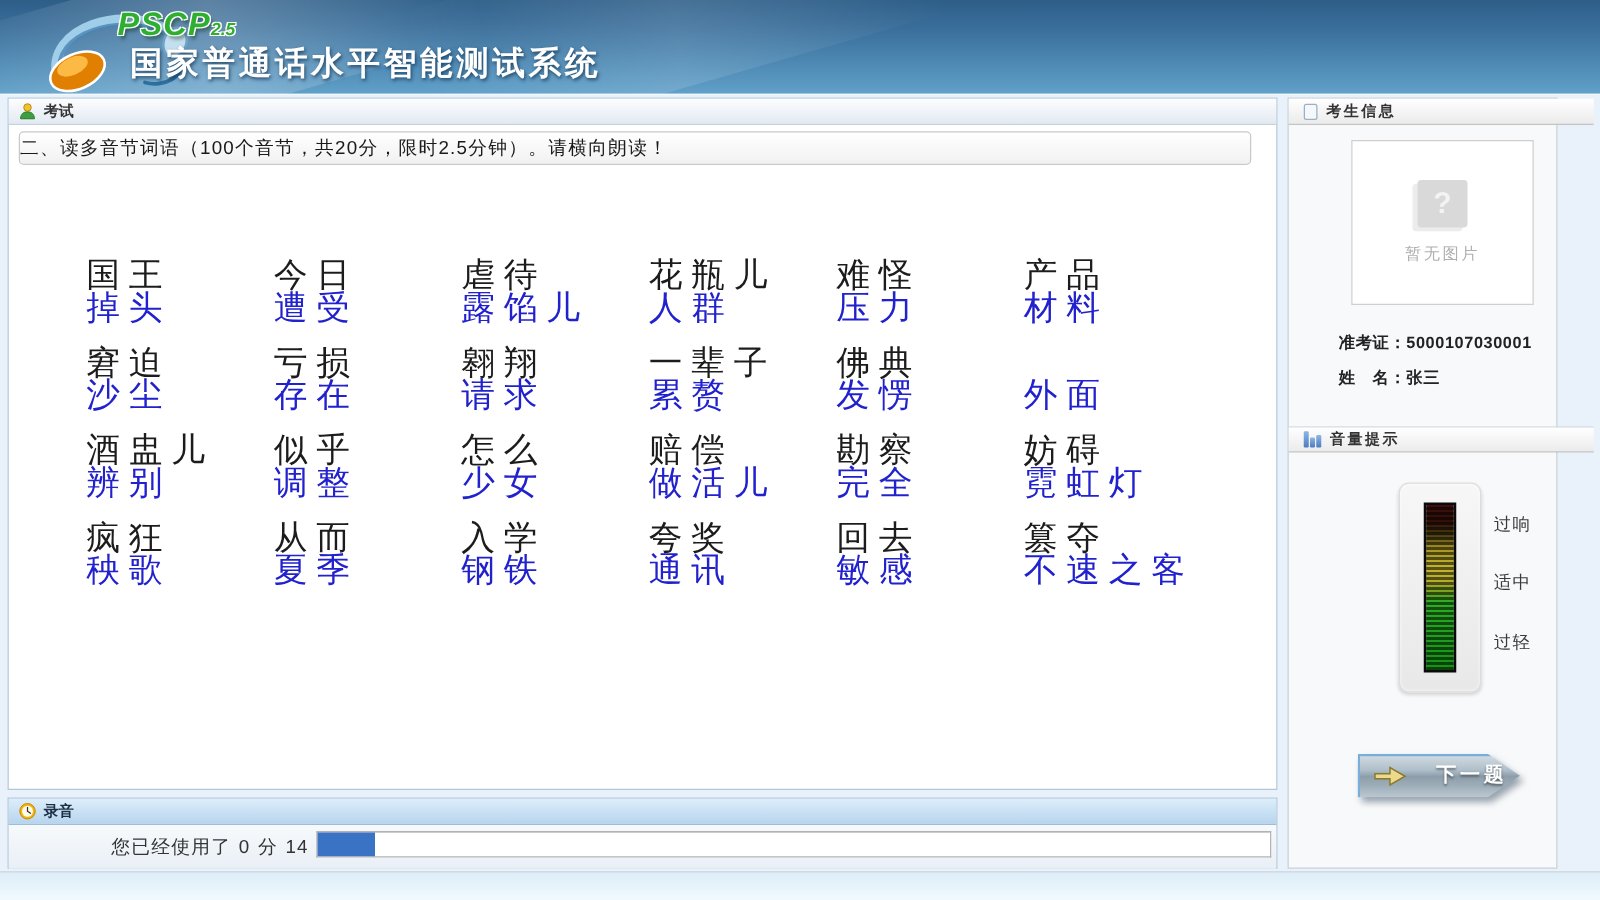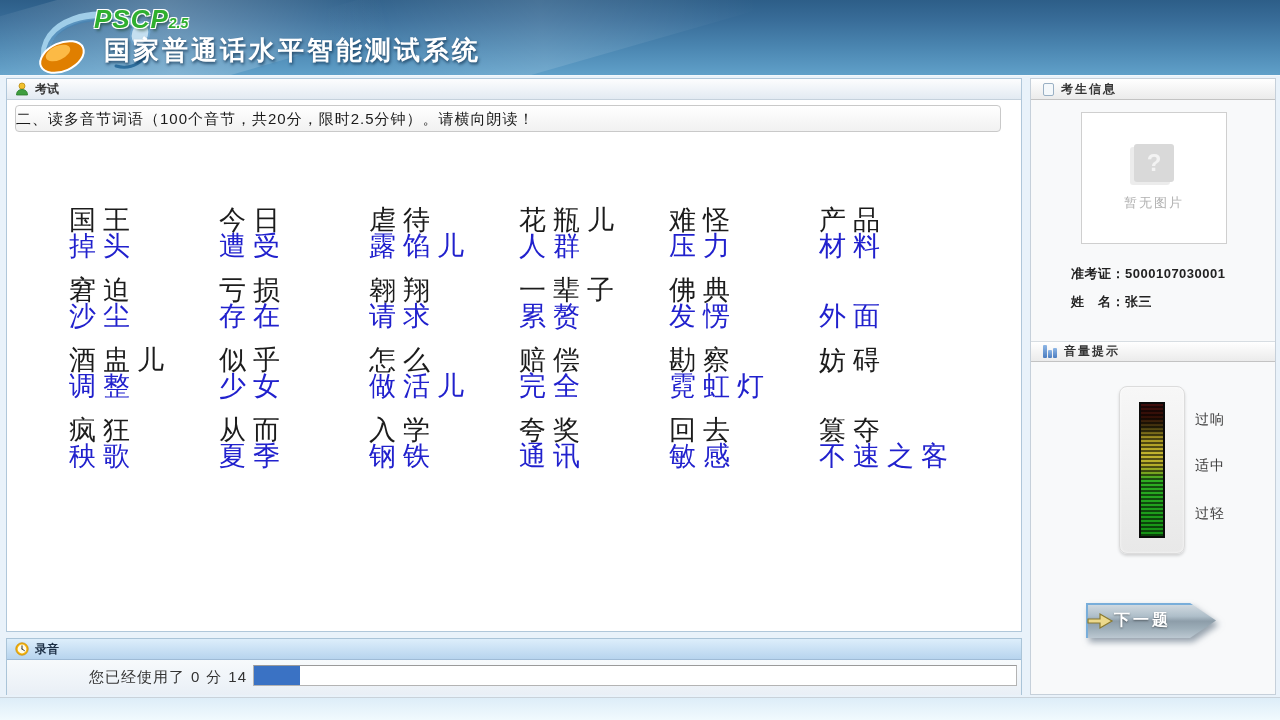--- a/index.html
+++ b/index.html
@@ -48,21 +48,21 @@
   .recording-panel { position:absolute; left:6px; top:638px; width:1016px; height:57px;
     background:#ffffff; border:1px solid #aac4d8; }
   .rec-content { position:relative; height:35px; background:linear-gradient(180deg,#f7fafc 0%,#e9eff6 100%); }
   .elapsed { position:absolute; left:82px; top:8px; font-size:15px; color:#333; letter-spacing:1px; }
   .elapsed .num { margin:0 6px; }
   .progress-track { position:absolute; left:246px; top:5px; width:764px; height:21px;
     background:#ffffff; border:1px solid #b4b4b4; border-top-color:#9a9a9a; }
   .progress-fill { height:100%; width:6%; background:var(--progress-fill,#3a72c4); }
 
   
-  .sidebar { position:absolute; left:1030px; top:78px; width:246px; height:617px;
+  .sidebar { position:absolute; left:1030px; top:78px; width:216px; height:617px;
     background:#f8f9fa; border:1px solid #c6d0da; }
   .side-header { position:absolute; left:0; width:244px; height:21px; display:flex; align-items:center; gap:7px;
     padding-left:12px; background:linear-gradient(180deg,#ffffff 0%,#ebebeb 100%); border-bottom:1px solid #c3c3c3;
     font-size:12px; font-weight:bold; color:#333; letter-spacing:2px; }
   .side-header.cand { top:0; }
   .side-header.vol { top:262px; border-top:1px solid #d7dde2; }
   .clipboard-icon { width:11px; height:13px; border:1px solid #9ab0c4; background:#f4f8fb; border-radius:2px; }
   .bars-icon { display:flex; align-items:flex-end; gap:1px; height:13px; }
   .bars-icon i { display:block; width:4px; background:linear-gradient(180deg,#8fb7e6,#4a7cc0); border-radius:1px; }
   .bars-icon i:nth-child(1){height:13px;} .bars-icon i:nth-child(2){height:8px;} .bars-icon i:nth-child(3){height:10px;}
@@ -87,21 +87,21 @@
   .vol-label { position:absolute; left:164px; font-size:14px; color:#3a3a3a; letter-spacing:1px; }
   .vol-label.l1 { top:332px; }
   .vol-label.l2 { top:378px; }
   .vol-label.l3 { top:426px; }
 
   .next-wrap { position:absolute; left:55px; top:524px; filter:drop-shadow(3px 4px 3px rgba(70,90,110,.55)); }
   .next-btn { position:relative; width:130px; height:35px; border:none; cursor:pointer;
     clip-path:polygon(0 0, 80% 0, 100% 50%, 80% 100%, 0 100%);
     background:linear-gradient(180deg,#d6dee4 0%,#aebec9 38%,#8d9da9 52%,#9cadb8 72%,#bcc8d1 100%);
     box-shadow:inset 0 2px 0 #79aeda, inset 2px 0 0 #79aeda;
-    display:flex; align-items:center; gap:0; padding-left:0; }
+    display:flex; align-items:center; gap:23px; padding-left:12px; }
   .next-btn span { font-size:16px; font-weight:bold; color:#ffffff; letter-spacing:3px;
     text-shadow:0 1px 2px rgba(0,0,0,.45); }
 
   
   .footer-strip { position:absolute; left:0; top:697px; width:1280px; height:23px;
     border-top:1px solid #c9d2da; background:linear-gradient(180deg,#ddedf8 0%,#f1fafe 100%); }
 </style>
 </head>
 <body>
 
@@ -167,20 +167,21 @@
         </div>
         <div class="word-row row-black">
           <span class="word-cell">酒盅儿</span>
           <span class="word-cell">似乎</span>
           <span class="word-cell">怎么</span>
           <span class="word-cell">赔偿</span>
           <span class="word-cell">勘察</span>
           <span class="word-cell">妨碍</span>
         </div>
         <div class="word-row row-blue">
+          <span class="word-cell">辨别</span>
           <span class="word-cell">调整</span>
           <span class="word-cell">少女</span>
           <span class="word-cell">做活儿</span>
           <span class="word-cell">完全</span>
           <span class="word-cell">霓虹灯</span>
         </div>
         <div class="word-row row-black">
           <span class="word-cell">疯狂</span>
           <span class="word-cell">从而</span>
           <span class="word-cell">入学</span>

